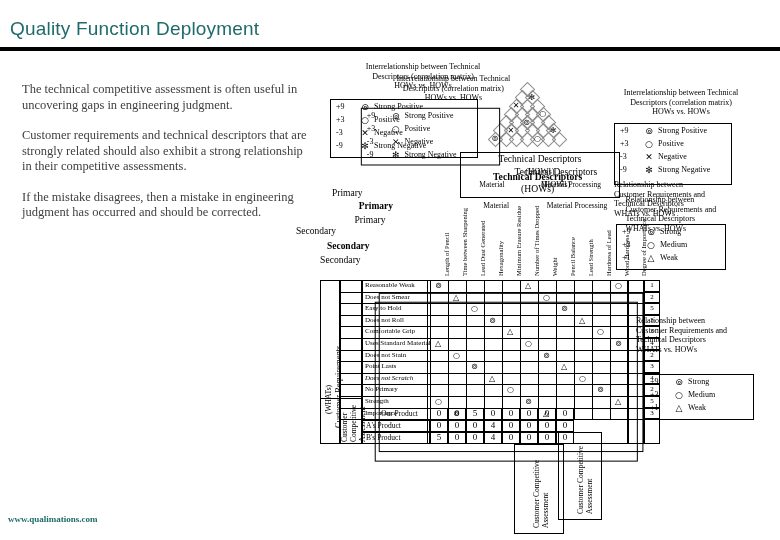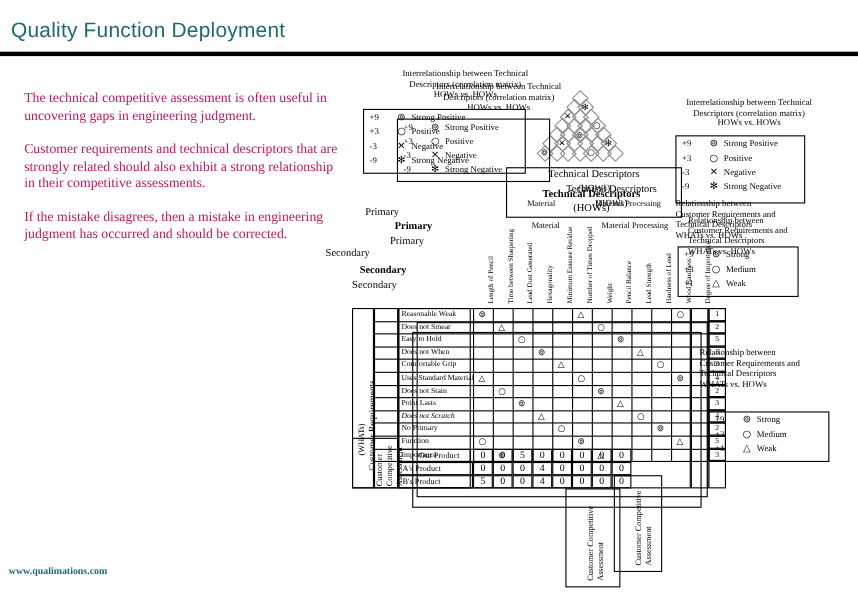--- a/index.html
+++ b/index.html
@@ -33,21 +33,21 @@
   #body-text {
     position: absolute;
     left: 22px; top: 82px;
     width: 290px;
   }
   #body-text p {
     margin: 0 0 15px 0;
     font-family: "Liberation Serif", serif;
     font-size: 12.5px;
     line-height: 15.5px;
-    color: #be185d;
+    color: #404040;
   }
   #footer-link {
     position: absolute;
     left: 8px; top: 514px;
     font-family: "Liberation Serif", serif;
     font-weight: bold;
     font-size: 9px;
     color: #1f6b6b;
   }
 
@@ -350,35 +350,35 @@
     <div class="box" style="left:22px; top:222px; width:22px; height:164px;"></div>
     <div class="box" style="left:44px; top:222px; width:66px; height:164px;"></div>
 
     <div id="req-rows">
         <div class="rowlab" style="left: 47px; top: 223px;">Reasonable Weak</div>
         <div class="hline" style="left: 22px; top: 233.6px; width: 320px;"></div>
         <div class="rowlab" style="left: 47px; top: 234.6px;">Does not Smear</div>
         <div class="hline" style="left: 22px; top: 245.2px; width: 320px;"></div>
         <div class="rowlab" style="left: 47px; top: 246.2px;">Easy to Hold</div>
         <div class="hline" style="left: 22px; top: 256.8px; width: 320px;"></div>
-        <div class="rowlab" style="left: 47px; top: 257.8px;">Does not When</div>
+        <div class="rowlab" style="left: 47px; top: 257.8px;">Does not Roll</div>
         <div class="hline" style="left: 22px; top: 268.4px; width: 320px;"></div>
         <div class="rowlab" style="left: 47px; top: 269.4px;">Comfortable Grip</div>
         <div class="hline" style="left: 22px; top: 280px; width: 320px;"></div>
         <div class="rowlab" style="left: 47px; top: 281px;">Uses Standard Material</div>
         <div class="hline" style="left: 22px; top: 291.6px; width: 320px;"></div>
         <div class="rowlab" style="left: 47px; top: 292.6px;">Does not Stain</div>
         <div class="hline" style="left: 22px; top: 303.2px; width: 320px;"></div>
         <div class="rowlab" style="left: 47px; top: 304.2px;">Point Lasts</div>
         <div class="hline" style="left: 22px; top: 314.8px; width: 320px;"></div>
         <div class="rowlab" style="left: 47px; top: 315.8px; font-style: italic;">Does not Scratch</div>
         <div class="hline" style="left: 22px; top: 326.4px; width: 320px;"></div>
         <div class="rowlab" style="left: 47px; top: 327.4px;">No Primary</div>
         <div class="hline" style="left: 22px; top: 338px; width: 320px;"></div>
-        <div class="rowlab" style="left: 47px; top: 339px;">Function</div>
+        <div class="rowlab" style="left: 47px; top: 339px;">Strength</div>
         <div class="hline" style="left: 22px; top: 349.6px; width: 320px;"></div>
         <div class="rowlab" style="left: 47px; top: 350.6px;">Importance</div>
         <div class="hline" style="left: 22px; top: 361.2px; width: 320px;"></div>
       </div>
 
     <div id="matrix-body">
         <div class="vline" style="left: 112px; top: 222px; height: 139.2px;"></div>
         <div class="vline" style="left: 130px; top: 222px; height: 139.2px;"></div>
         <div class="vline" style="left: 148px; top: 222px; height: 139.2px;"></div>
         <div class="vline" style="left: 166px; top: 222px; height: 139.2px;"></div>

